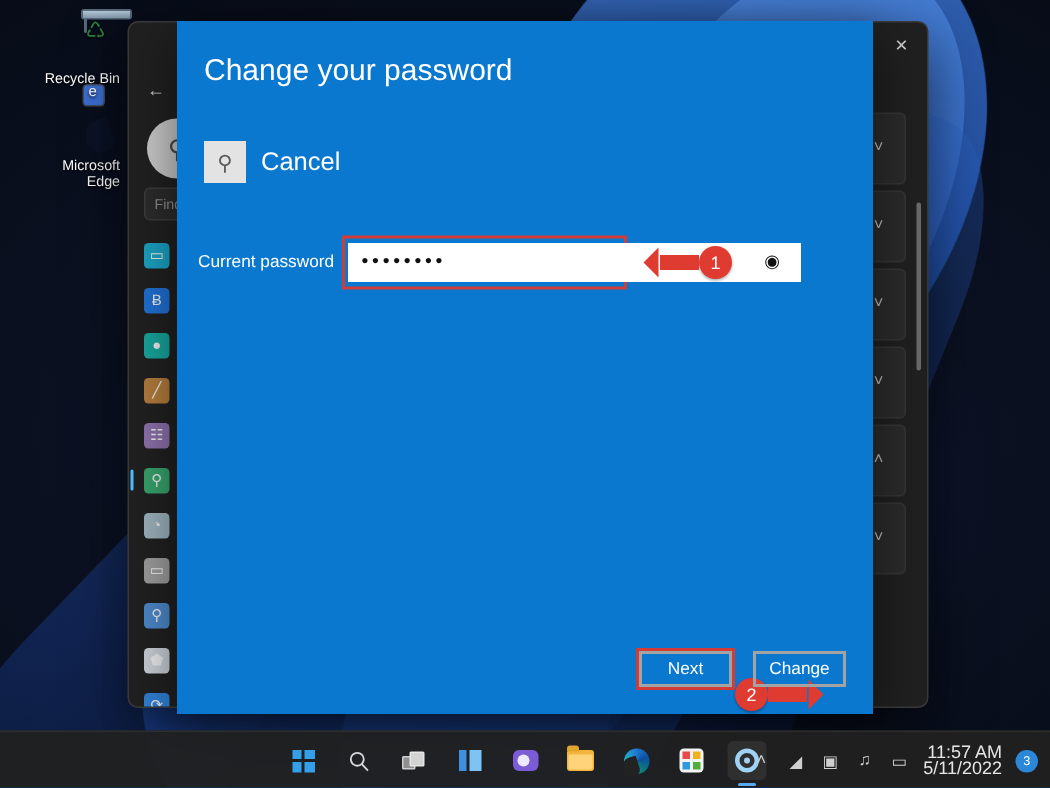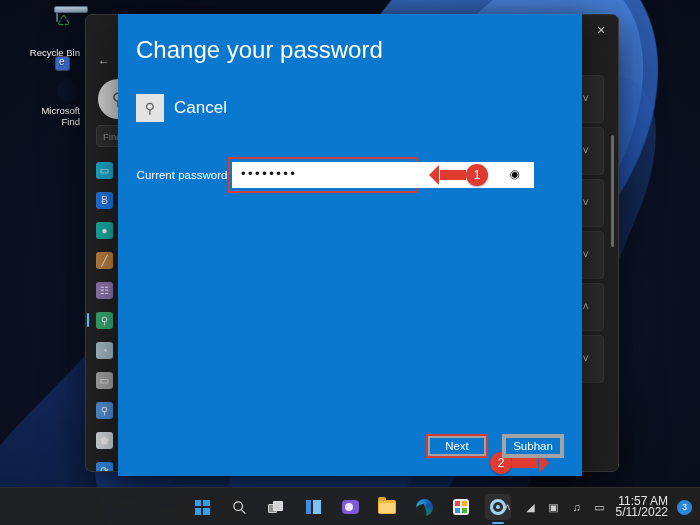--- a/index.html
+++ b/index.html
@@ -93,29 +93,29 @@
     border-radius:4px; position:relative; }
   .card .chev{ position:absolute; right:14px; top:16px; color:#bdbdbd; font-size:11px; }
   #content-scrollbar{ position:absolute; right:4px; top:90px; width:3px; height:112px;
     background:#6b6b6b; border-radius:2px; }
 
   
   #password-dialog{
     position:absolute; left:118px; top:14px; width:464px; height:462px;
     background:#0b78d0; box-shadow:0 10px 34px rgba(0,0,0,.5);
   }
-  #dlg-title{ position:absolute; left:18px; top:22px; color:#fff; font-size:24px; font-weight:400; }
+  #dlg-title{ position:absolute; left:18px; top:22px; color:#fff; font-size:20px; font-weight:400; }
   #dlg-sub{ position:absolute; left:18px; top:52px; color:#e9f2fb; font-size:11.5px; }
   #dlg-user{ position:absolute; left:18px; top:80px; display:flex; align-items:center; gap:10px; }
   .avatar-sm{ width:28px; height:28px; background:#e3e3e3; display:flex; align-items:center;
     justify-content:center; color:#5c5c5c; font-size:14px; }
   #dlg-username{ color:#fff; font-size:17px; }
 
   #field-row{ position:absolute; left:14px; top:144px; width:424px; height:34px; display:flex; align-items:center; }
-  #field-label{ width:100px; color:#fff; font-size:11.5px;text-align:center; }
+  #field-label{ width:100px; color:#fff; font-size:11.5px; }
   #password-box{ position:relative; width:180px; height:26px; background:#fff; }
   #password-dots{ position:absolute; left:9px; top:4px; color:#111; font-size:13px; letter-spacing:2.5px; }
   #password-highlight{ position:absolute; left:-4px; top:-5px; width:190px; height:36px;
     border:2px solid #d23b36; pointer-events:none; }
   #reveal-strip{ width:122px; height:26px; background:#fff; position:relative; }
   #reveal-icon{ position:absolute; right:14px; top:5px; font-size:12px; color:#111; }
 
   
   .callout{ position:absolute; display:flex; align-items:center; }
   .cnum{ width:22px; height:22px; border-radius:50%; background:#e03b30; color:#fff;
@@ -124,21 +124,21 @@
   .carrow{ width:26px; height:10px; background:#e03b30; position:relative; }
   .carrow.left:before{ content:""; position:absolute; left:-11px; top:-5px;
     border:10px solid transparent; border-right-color:#e03b30; border-left:none; }
   .carrow.right:after{ content:""; position:absolute; right:-11px; top:-5px;
     border:10px solid transparent; border-left-color:#e03b30; border-right:none; }
 
   #callout-1{ left:322px; top:150px; }
   #callout-2{ left:372px; top:438px; }
 
   #dlg-buttons{ position:absolute; right:18px; bottom:18px; display:flex; gap:14px; }
-  .dlg-btn{ width:62px; height:24px; background:transparent; border:4px solid #a3a3a3;
+  .dlg-btn{ width:62px; height:24px; background:transparent; border:2px solid #a3a3a3;
     color:#fff; font-size:11.5px; display:flex; align-items:center; justify-content:center; }
   #next-button{ position:relative; }
   #next-highlight{ position:absolute; left:-4px; top:-4px; right:-4px; bottom:-4px;
     border:2px solid #d23b36; pointer-events:none; }
 
   
   #taskbar{ position:absolute; left:0; bottom:0; width:700px; height:38px;
     background:rgba(32,32,32,.96); border-top:1px solid #2e2e2e; }
   #taskbar-center{ position:absolute; left:50%; transform:translateX(-50%); top:0;
     height:38px; display:flex; align-items:center; gap:11px; }
@@ -213,21 +213,21 @@
 <div class="desk-ico" style="left:2px; top:10px;">
   <span class="glyph"><span class="bin"></span></span>
   <span>Recycle Bin</span>
 </div>
 
 <div class="desk-ico" style="left:2px; top:68px;">
   <span class="glyph">
     <span class="edge"><span class="cut"></span><span class="badge"></span></span>
   </span>
   <span>Microsoft</span><br>
-  <span>Find</span>
+  <span>Edge</span>
 </div>
 
 <div id="settings-window">
   <div id="settings-titlebar">
     <div class="winbtn min">−</div>
     <div class="winbtn max">□</div>
     <div class="winbtn close">✕</div>
   </div>
 
   <div id="settings-body">
@@ -326,21 +326,21 @@
     <div class="cnum">2</div>
     <div class="carrow right"></div>
   </div>
 
   <div id="dlg-buttons">
     <div class="dlg-btn" id="next-button">
       <span>Next</span>
       <span id="next-highlight"></span>
     </div>
     <div class="dlg-btn">
-      <span>Subhan</span>
+      <span>Change</span>
     </div>
   </div>
 </div>
 
 <div id="taskbar">
   <div id="taskbar-center">
     <div class="tb">
       <span class="win-logo">
           <i></i>
           <i></i>

